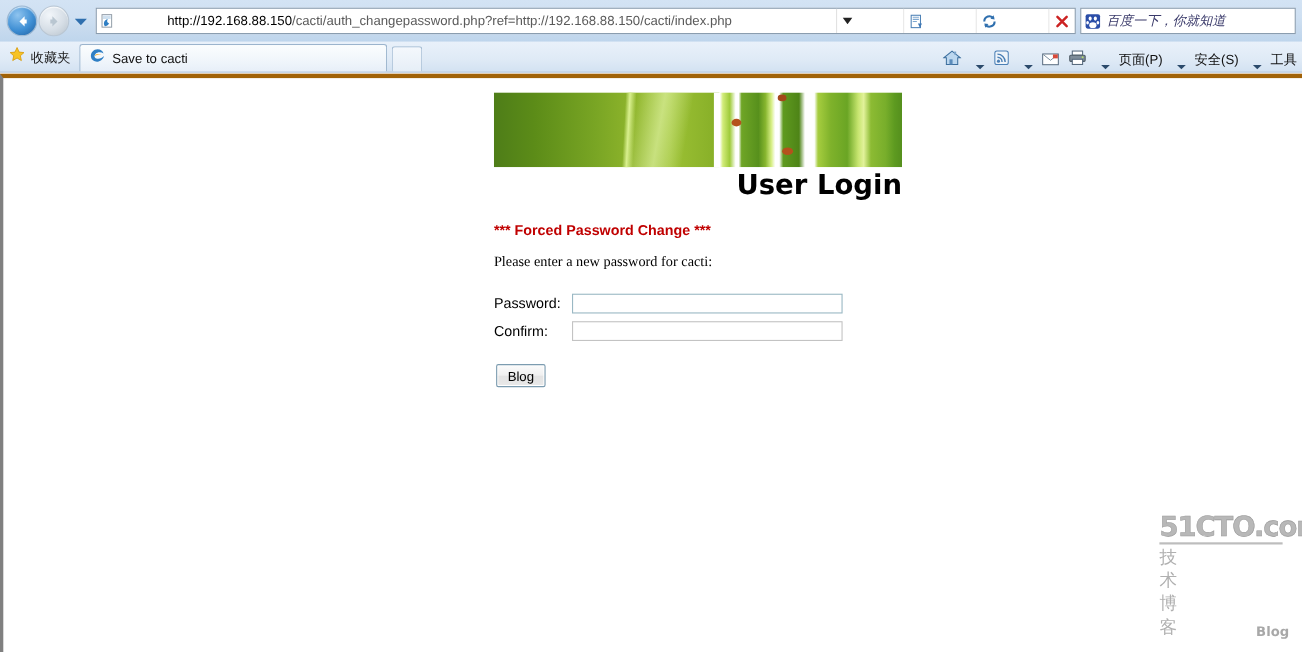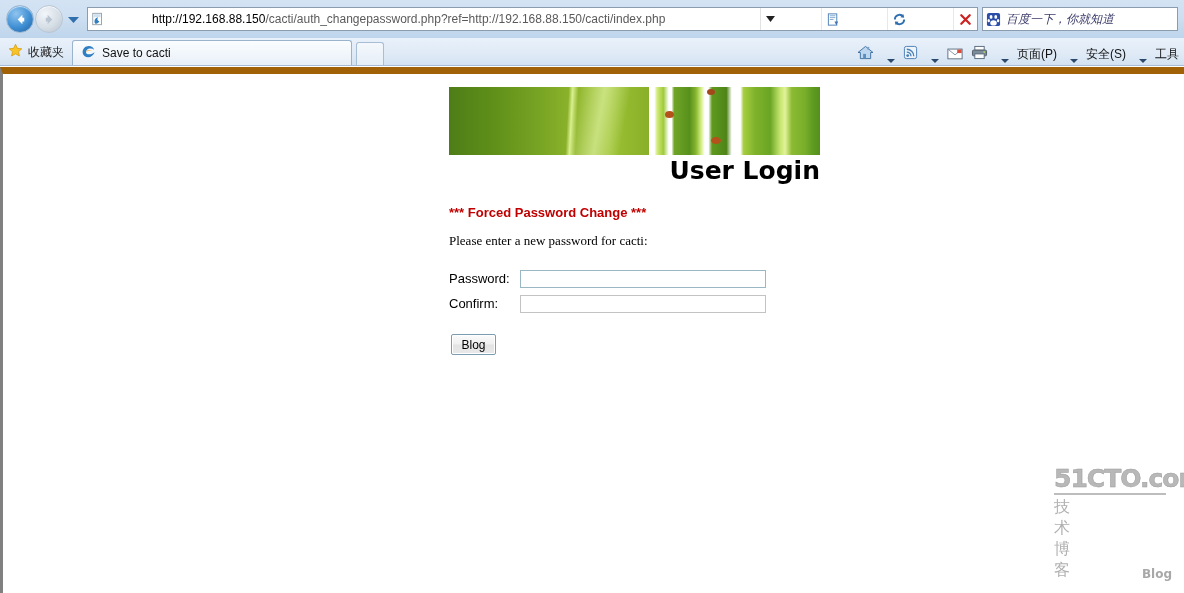--- a/index.html
+++ b/index.html
@@ -220,21 +220,21 @@
 
   
   .viewport {
     position: absolute;
     left: 0;
     top: 67px;
     width: 1184px;
     height: 526px;
     background: #ffffff;
     border-left: 3px solid #808080;
-    border-top: 7px solid #a16207;
+    border-top: 4px solid #a16207;
     box-sizing: border-box;
     overflow: hidden;
   }
 
   .cacti-page {
     position: relative;
     width: 100%;
     height: 100%;
   }
 

